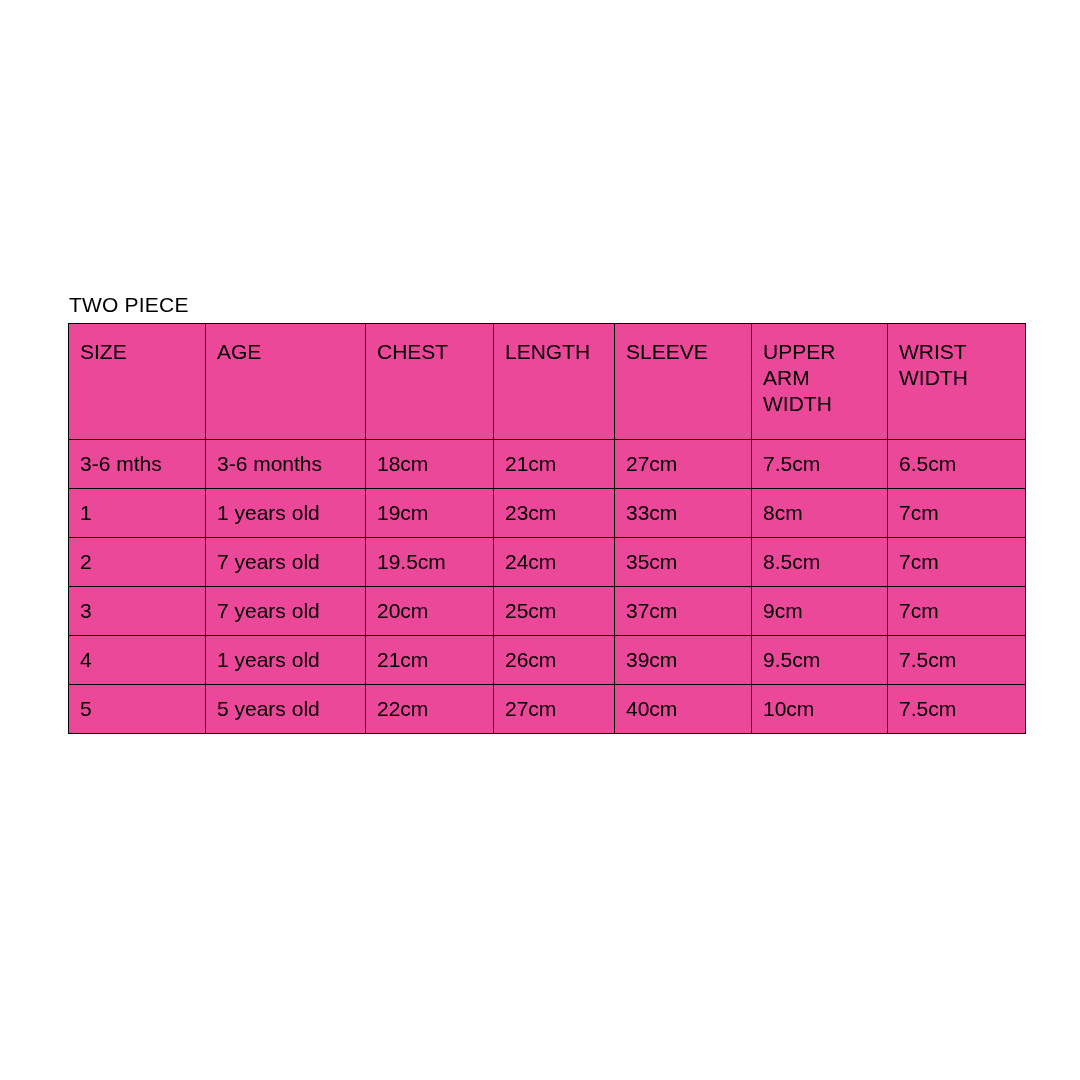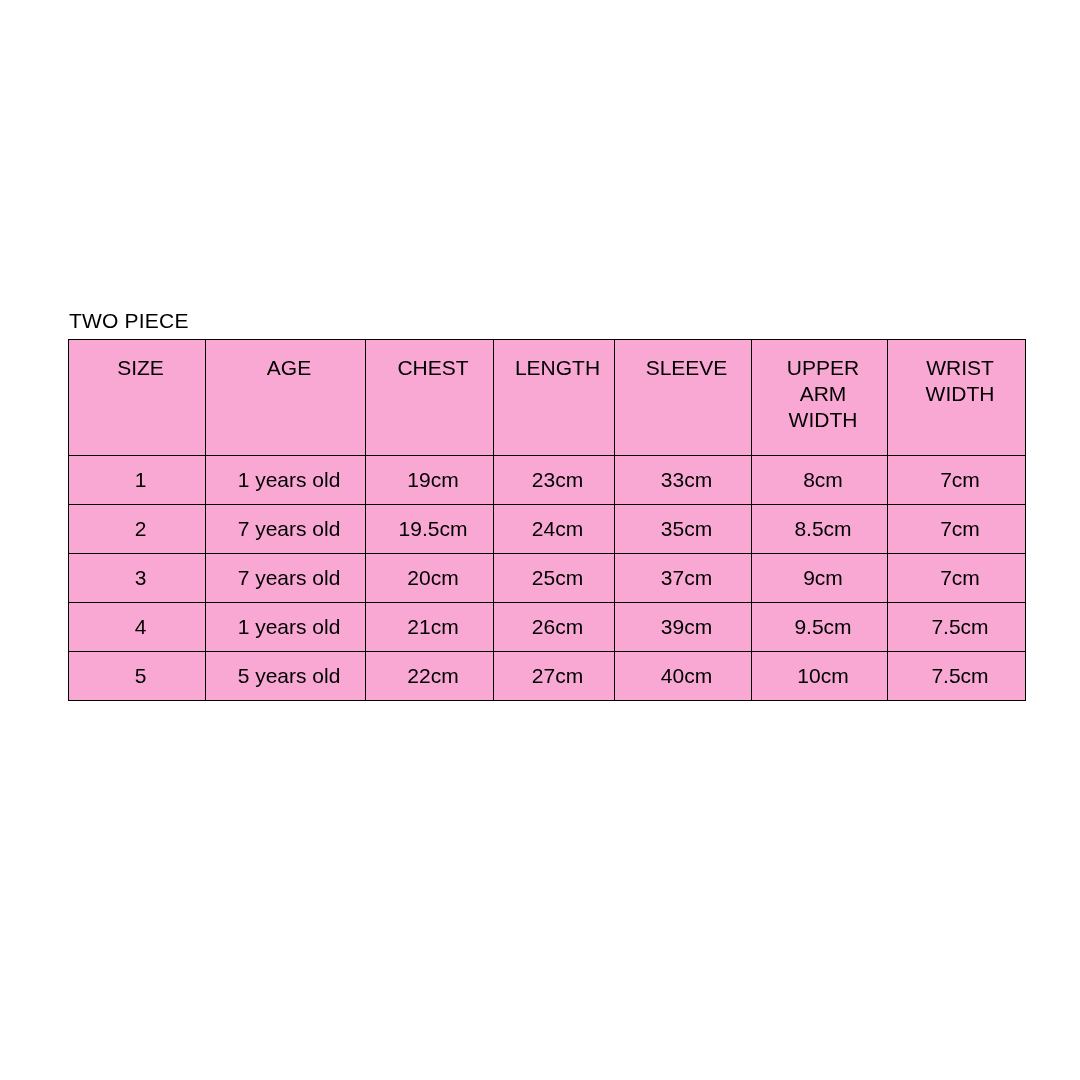--- a/index.html
+++ b/index.html
@@ -16,36 +16,36 @@
     overflow: hidden;
   }
   .chart-wrap {
     position: absolute;
     left: 68px;
     top: 294px;
   }
   .chart-title {
     font-size: 21px;
     line-height: 22px;
-    margin: 16px 0 7px 1px;
+    margin: 0 0 7px 1px;
     letter-spacing: 0.2px;
   }
   table.size-table {
     border-collapse: collapse;
     table-layout: fixed;
     width: 957px;
   }
   table.size-table th,
   table.size-table td {
     border: 1.5px solid #000000;
     font-size: 21px;
     font-weight: 400;
-    text-align: center;
+    text-align: left;
     padding: 0 4px 0 11px;
-    background: #f9a8d4;
+    background: #ec4899;
     overflow: hidden;
   }
   table.size-table thead th {
     height: 100px;
     vertical-align: top;
     padding-top: 15px;
     line-height: 26px;
   }
   table.size-table tbody td {
     height: 48px;
@@ -87,20 +87,29 @@
         <th><span class="hdr">AGE</span></th>
         <th><span class="hdr">CHEST</span></th>
         <th><span class="hdr">LENGTH</span></th>
         <th><span class="hdr">SLEEVE</span></th>
         <th><span class="hdr narrow">UPPER ARM WIDTH</span></th>
         <th><span class="hdr narrow">WRIST WIDTH</span></th>
       </tr>
     </thead>
     <tbody>
       <tr>
+        <td>3-6 mths</td>
+        <td>3-6 months</td>
+        <td>18cm</td>
+        <td>21cm</td>
+        <td>27cm</td>
+        <td>7.5cm</td>
+        <td>6.5cm</td>
+      </tr>
+      <tr>
         <td>1</td>
         <td>1 years old</td>
         <td>19cm</td>
         <td>23cm</td>
         <td>33cm</td>
         <td>8cm</td>
         <td>7cm</td>
       </tr>
       <tr>
         <td>2</td>

